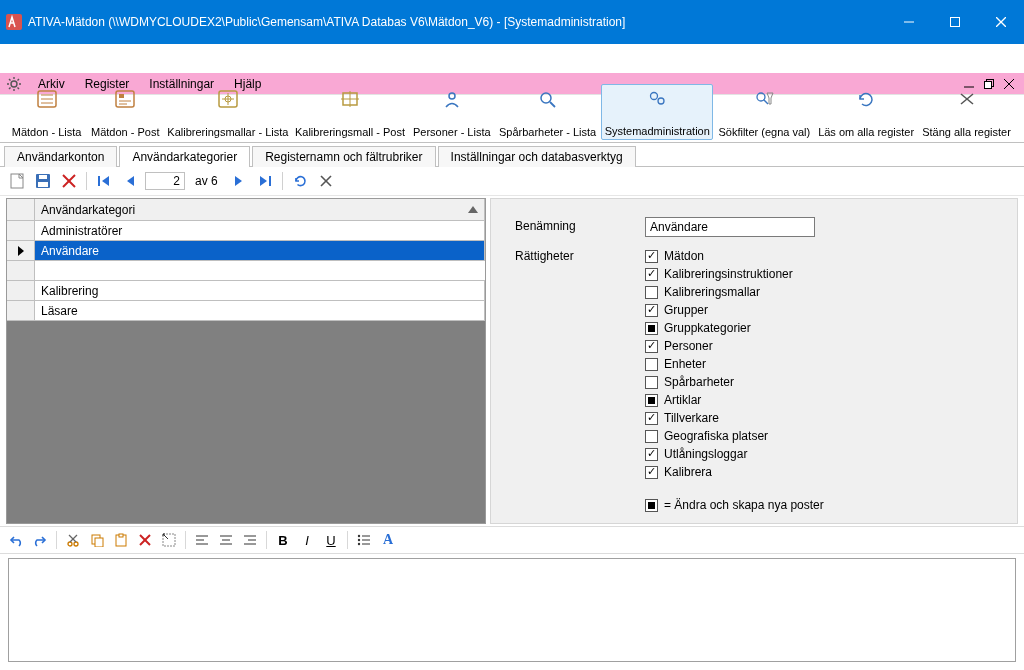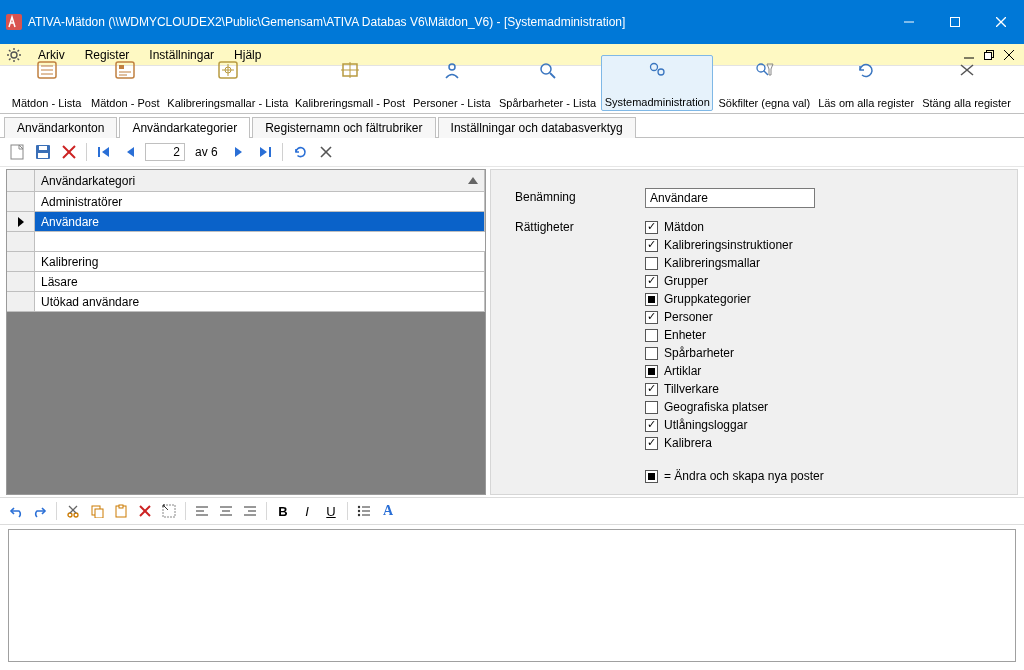--- a/index.html
+++ b/index.html
@@ -36,24 +36,25 @@
     display:inline-flex;align-items:center;justify-content:center;
   }
   .titlebar .title{flex:0 0 auto;}
   .titlebar .spacer{flex:1 1 auto;}
   .winbtn{width:46px;height:28px;display:flex;align-items:center;justify-content:center;color:#fff;}
   .winbtn svg{display:block;}
 
   
   .menubar{
     height:22px;
-    background:#fef9c3;
+    background:#f9a8d4;
     display:flex; align-items:center;
     padding:0 6px;
     border-bottom:1px solid #e3e3e3;
+    margin-top:29px;
   }
   .menubar .gearicon{margin-right:6px;display:inline-flex;}
   .menubar .item{padding:2px 10px;}
   .menubar .spacer{flex:1;}
   .mdi-btn{width:18px;height:18px;display:flex;align-items:center;justify-content:center;margin-left:2px;}
 
   
   .toolbar{
     display:flex; align-items:flex-end;
     padding:4px 8px 2px 8px;
@@ -450,24 +451,20 @@
           <div class="rowheadcell" style="background: rgb(240, 240, 240);"></div>
         </div>
         <div class="gridrow">
           <div class="rowheadcell" style="background: rgb(240, 240, 240);"></div>
           <div class="datacell">Kalibrering</div>
         </div>
         <div class="gridrow">
           <div class="rowheadcell" style="background: rgb(240, 240, 240);"></div>
           <div class="datacell">Läsare</div>
         </div>
-        <div class="gridrow">
-          <div class="rowheadcell" style="background: rgb(240, 240, 240);"></div>
-          <div class="datacell">Utökad användare</div>
-        </div>
       </div>
   </div>
 
   <div class="rightpane">
     <div class="formrow">
       <div class="formlabel">Benämning</div>
       <input class="textinput" value="Användare" style="">
     </div>
     <div class="formrow" style="align-items:flex-start;">
       <div class="formlabel">Rättigheter</div>

